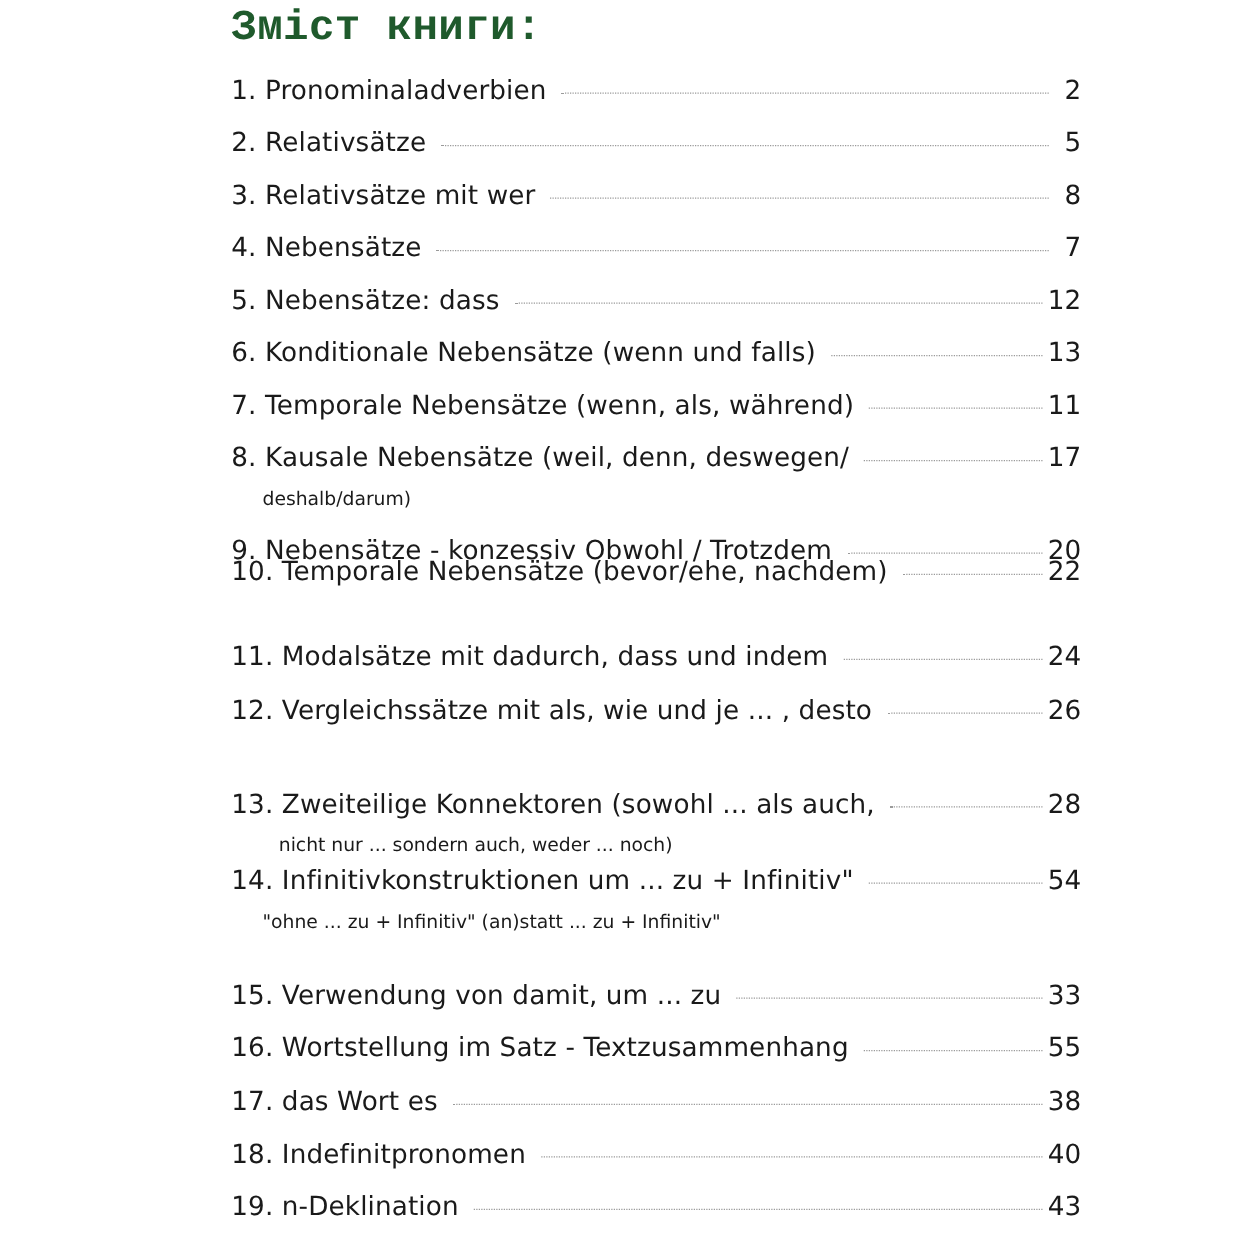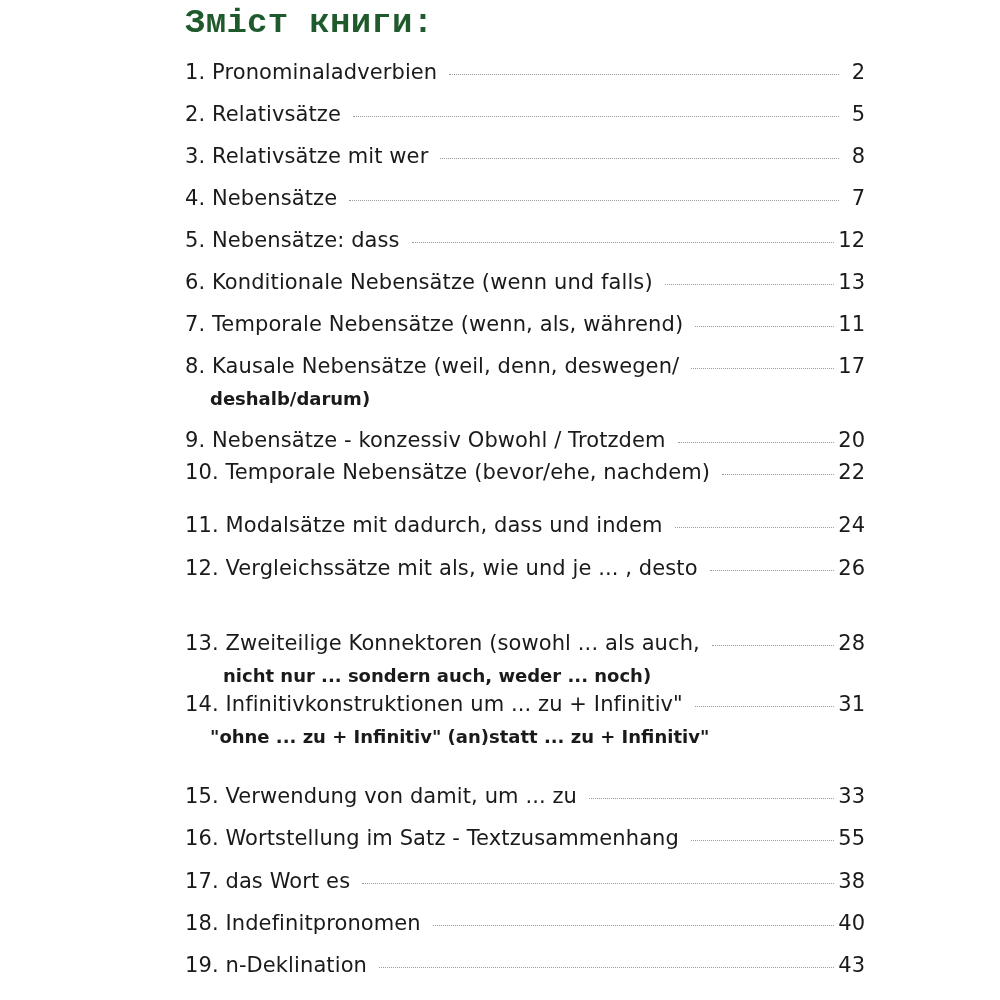--- a/index.html
+++ b/index.html
@@ -55,25 +55,24 @@
       top: -4px;
       min-width: 20px;
     }
     .page-num {
       font-size: 21px;
       white-space: nowrap;
       text-align: right;
       min-width: 22px;
     }
     .entry-cont {
-      font-size: 18px;
+      font-size: 15px;
       white-space: nowrap;
       line-height: 30px;
       padding-left: 25px;
-      font-weight: bold;
     }
     .entry-cont.deep {
       padding-left: 38px;
     }
   </style>
 </head>
 <body>
 
 <div class="page">
 
@@ -145,21 +144,21 @@
   </div>
 
   <div class="entry" style="top:428px">
     <div class="entry-line">
       <span class="entry-text">9. Nebensätze - konzessiv Obwohl / Trotzdem</span>
       <span class="leader"></span>
       <span class="page-num">20</span>
     </div>
   </div>
 
-  <div class="entry" style="top:460px">
+  <div class="entry" style="top:445px">
     <div class="entry-line">
       <span class="entry-text">10. Temporale Nebensätze (bevor/ehe, nachdem)</span>
       <span class="leader"></span>
       <span class="page-num">22</span>
     </div>
   </div>
 
   <div class="entry" style="top:513px">
     <div class="entry-line">
       <span class="entry-text">11. Modalsätze mit dadurch, dass und indem</span>
@@ -182,21 +181,21 @@
       <span class="leader"></span>
       <span class="page-num">28</span>
     </div>
     <div class="entry-cont deep">nicht nur ... sondern auch, weder ... noch)</div>
   </div>
 
   <div class="entry" style="top:692px">
     <div class="entry-line">
       <span class="entry-text">14. Infinitivkonstruktionen um ... zu + Infinitiv"</span>
       <span class="leader"></span>
-      <span class="page-num">31</span>
+      <span class="page-num">54</span>
     </div>
     <div class="entry-cont">"ohne ... zu + Infinitiv" (an)statt ... zu + Infinitiv"</div>
   </div>
 
   <div class="entry" style="top:784px">
     <div class="entry-line">
       <span class="entry-text">15. Verwendung von damit, um ... zu</span>
       <span class="leader"></span>
       <span class="page-num">33</span>
     </div>

